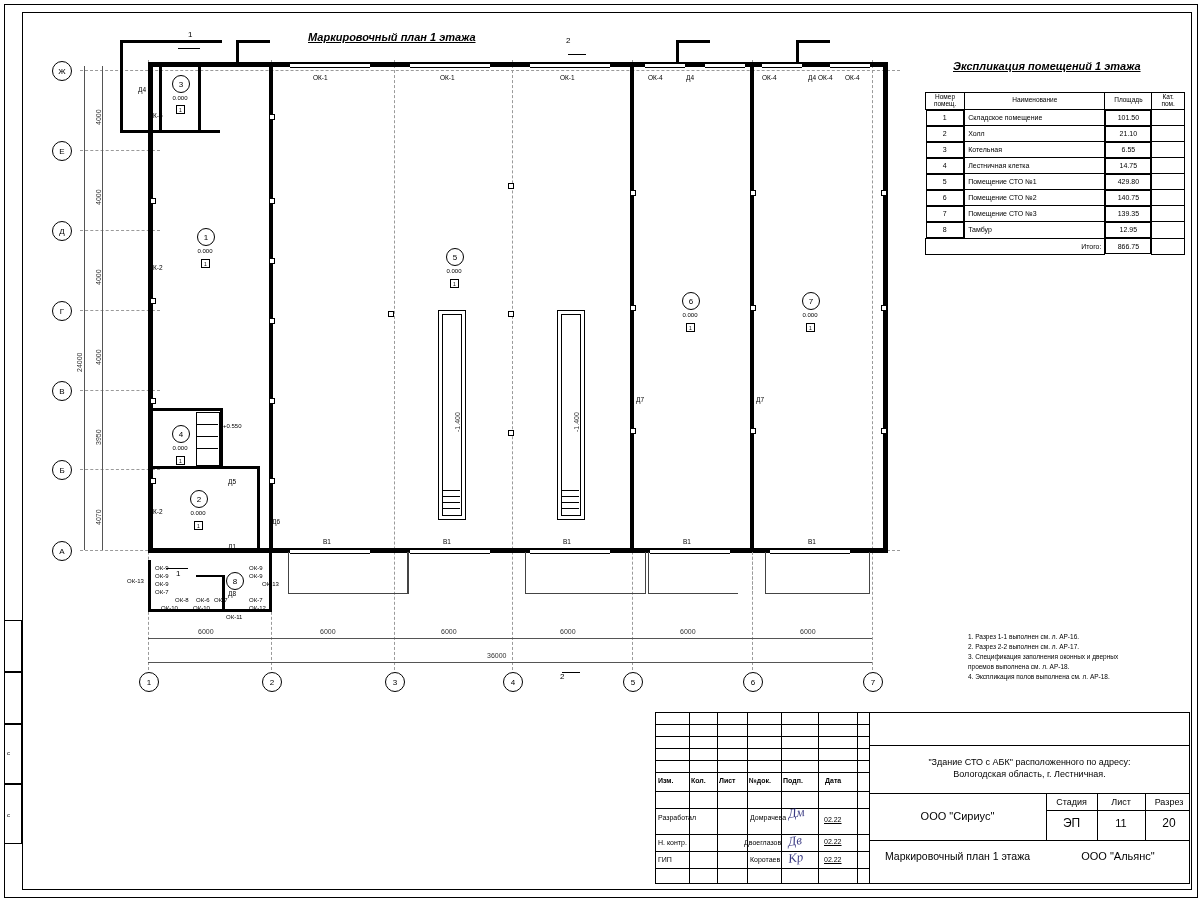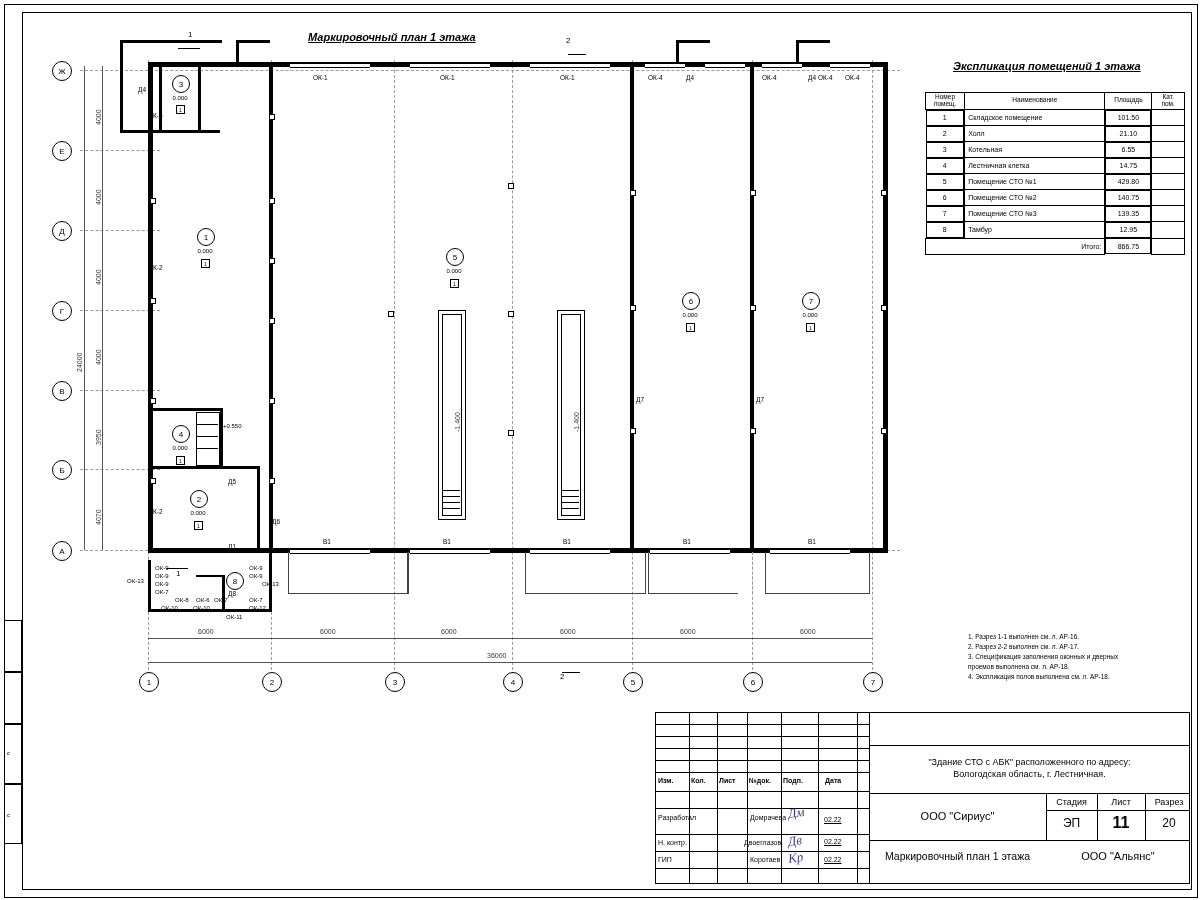--- a/index.html
+++ b/index.html
@@ -430,15 +430,15 @@
   <div class="txt c" style="left:869px;top:756px;width:321px;height:12px;font-size:9px;">"Здание СТО с АБК" расположенного по адресу:</div>
   <div class="txt c" style="left:869px;top:768px;width:321px;height:12px;font-size:9px;">Вологодская область, г. Лестничная.</div>
   <div class="txt c" style="left:869px;top:808px;width:177px;height:16px;font-size:11px;">ООО "Сириус"</div>
   <div class="txt c" style="left:869px;top:848px;width:177px;height:16px;font-size:10.5px;">Маркировочный план 1 этажа</div>
   <div class="txt c" style="left:1046px;top:848px;width:144px;height:16px;font-size:11px;">ООО "Альянс"</div>
 
   <div class="txt c" style="left:1046px;top:795px;width:51px;height:14px;font-size:9px;">Стадия</div>
   <div class="txt c" style="left:1097px;top:795px;width:48px;height:14px;font-size:9px;">Лист</div>
   <div class="txt c" style="left:1145px;top:795px;width:48px;height:14px;font-size:9px;">Разрез</div>
   <div class="txt c" style="left:1046px;top:812px;width:51px;height:22px;font-size:12px;">ЭП</div>
-  <div class="txt c" style="left:1097px;top:812px;width:48px;height:22px;font-size:16px;font-weight:bold;">11</div>
+  <div class="txt c" style="left:1097px;top:812px;width:48px;height:22px;font-size:11px;">11</div>
   <div class="txt c" style="left:1145px;top:812px;width:48px;height:22px;font-size:12px;">20</div>
 </div>
 
 </body></html>

